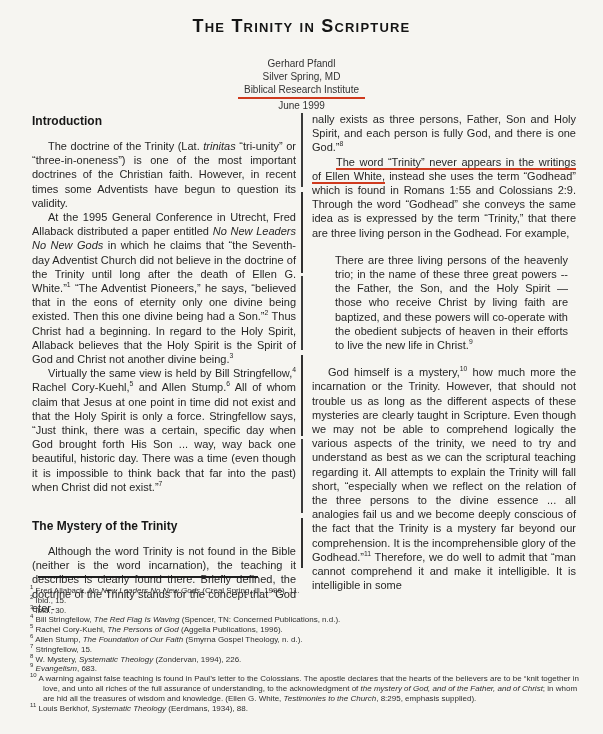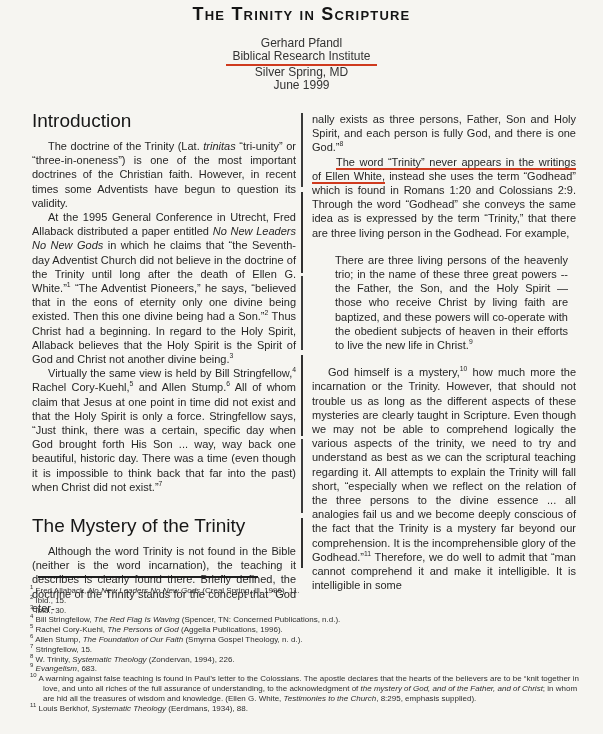--- a/index.html
+++ b/index.html
@@ -7,45 +7,45 @@
     width:603px;height:734px;
     background:var(--paper,#f6f5f1);
     font-family:"Liberation Sans","DejaVu Sans",sans-serif;
     color:var(--ink,#262626);
     position:relative;
     overflow:hidden;
   }
   .page{position:relative;width:603px;height:734px;}
 
   
-  .title-block{position:absolute;top:4px;left:0;width:100%;text-align:center;}
+  .title-block{position:absolute;top:16px;left:0;width:100%;text-align:center;}
   .page-title{
     margin:0;
     font-size:18px;
     font-weight:bold;
     font-variant:small-caps;
     letter-spacing:1.2px;
     color:#151515;
   }
-  .byline{margin-top:12px;font-size:12px;line-height:13px;color:#333;}
+  .byline{margin-top:20px;font-size:10px;line-height:13px;color:#333;}
   .byline .red-underline{
     display:inline-block;
     border-bottom:2.5px solid var(--accent,#cf3a1e);
     padding:0 6px 0.5px 6px;
   }
 
   
   .columns{
     position:absolute;top:112px;left:32px;right:26px;
     display:flex;gap:16px;
   }
   .col{width:264px;font-size:11px;line-height:14.2px;text-align:justify;}
   .col h2{
-    font-size:19px;line-height:18px;margin:0 0 9px 0;
-    font-weight:normal;color:#171717;text-align:left;
+    font-size:12px;line-height:18px;margin:0 0 9px 0;
+    font-weight:bold;color:#171717;text-align:left;
   }
   .col h2.mystery{margin-top:23px;}
   .col p{margin:0;}
   .col p.indent{text-indent:16px;}
   .blockquote{
     margin:13px 8px 13px 23px;
     text-align:justify;
   }
   .it{font-style:italic;}
   .sup{font-size:0.62em;vertical-align:super;line-height:0;}
@@ -68,57 +68,57 @@
 </style>
 </head>
 <body style="--accent: #cf3a1e; --ink: #262626; --paper: #f6f5f1;">
 
 <div class="page">
 
   <header class="title-block">
     <h1 class="page-title">The Trinity in Scripture</h1>
     <div class="byline">
       <div>Gerhard Pfandl</div>
+      <div>Silver Spring, MD</div>
       <div>
         <span class="red-underline">Biblical Research Institute</span>
       </div>
-      <div>Silver Spring, MD</div>
       <div>June 1999</div>
     </div>
   </header>
 
   <div class="columns">
     <div class="col">
       <h2>Introduction</h2>
       <p class="indent"><span>The doctrine of the Trinity (Lat. </span><span class="it">trinitas</span><span> “tri-unity” or “three-in-oneness”) is one of the most important doctrines of the Christian faith. However, in recent times some Adventists have begun to question its validity.</span></p>
       <p class="indent"><span>At the 1995 General Conference in Utrecht, Fred Allaback distributed a paper entitled </span><span class="it">No New Leaders No New Gods</span><span> in which he claims that “the Seventh-day Adventist Church did not believe in the doctrine of the Trinity until long after the death of Ellen G. White.”</span><span class="sup">1</span><span> “The Adventist Pioneers,” he says, “believed that in the eons of eternity only one divine being existed. Then this one divine being had a Son.”</span><span class="sup">2</span><span>  Thus Christ had a beginning. In regard to the Holy Spirit, Allaback believes that the Holy Spirit is the Spirit of God and Christ not another divine being.</span><span class="sup">3</span></p>
       <p class="indent"><span>Virtually the same view is held by Bill Stringfellow,</span><span class="sup">4</span><span> Rachel Cory-Kuehl,</span><span class="sup">5</span><span> and Allen Stump.</span><span class="sup">6</span><span>  All of whom claim that Jesus at one point in time did not exist and that the Holy Spirit is only a force. Stringfellow says, “Just think, there was a certain, specific day when God brought forth His Son ... way, way back one beautiful, historic day. There was a time (even though it is impossible to think back that far into the past) when Christ did not exist.”</span><span class="sup">7</span></p>
       <h2 class="mystery">The Mystery of the Trinity</h2>
       <p class="indent"><span>Although the word Trinity is not found in the Bible (neither is the word incarnation), the teaching it describes is clearly found there. Briefly defined, the doctrine of the Trinity stands for the concept that “God eter-</span></p>
     </div>
     <div class="col">
       <p><span>nally exists as three persons, Father, Son and Holy Spirit, and each person is fully God, and there is one God.”</span><span class="sup">8</span></p>
-      <p class="indent"><span class="redline">The word “Trinity” never appears in the writings of Ellen White,</span><span> instead she uses the term “Godhead” which is found in Romans 1:20 and Colossians 2:9. Through the word “Godhead” she conveys the same idea as is expressed by the term “Trinity,” that there are three living person in the Godhead. For example,</span></p>
+      <p class="indent"><span class="redline">The word “Trinity” never appears in the writings of Ellen White,</span><span> instead she uses the term “Godhead” which is found in Romans 1:55 and Colossians 2:9. Through the word “Godhead” she conveys the same idea as is expressed by the term “Trinity,” that there are three living person in the Godhead. For example,</span></p>
       <div class="blockquote"><span>There are three living persons of the heavenly trio; in the name of these three great powers -- the Father, the Son, and the Holy Spirit — those who receive Christ by living faith are baptized, and these powers will co-operate with the obedient subjects of heaven in their efforts to live the new life in Christ.</span><span class="sup">9</span></div>
       <p class="indent"><span>God himself is a mystery,</span><span class="sup">10</span><span> how much more the incarnation or the Trinity. However, that should not trouble us as long as the different aspects of these mysteries are clearly taught in Scripture. Even though we may not be able to comprehend logically the various aspects of the trinity, we need to try and understand as best as we can the scriptural teaching regarding it. All attempts to explain the Trinity will fall short, “especially when we reflect on the relation of the three persons to the divine essence ... all analogies fail us and we become deeply conscious of the fact that the Trinity is a mystery far beyond our comprehension. It is the incomprehensible glory of the Godhead.”</span><span class="sup">11</span><span> Therefore, we do well to admit that “man cannot comprehend it and make it intelligible. It is intelligible in some</span></p>
     </div>
   </div>
 
   <div class="divider-artifact"></div>
 
   <footer class="footnotes">
     <div class="fn-rule"></div>
     <div class="fn-list">
         <div class="footnote"><span class="sup">1</span> <span>Fred Allaback, </span><span class="it">No New Leaders No New Gods</span><span> (Creal Spring, Ill, 1996), 11.</span></div>
         <div class="footnote"><span class="sup">2</span> <span>Ibid., 15.</span></div>
         <div class="footnote"><span class="sup">3</span> <span>Ibid., 30.</span></div>
         <div class="footnote"><span class="sup">4</span> <span>Bill Stringfellow, </span><span class="it">The Red Flag Is Waving</span><span> (Spencer, TN: Concerned Publications, n.d.).</span></div>
         <div class="footnote"><span class="sup">5</span> <span>Rachel Cory-Kuehl, </span><span class="it">The Persons of God</span><span> (Aggelia Publications, 1996).</span></div>
         <div class="footnote"><span class="sup">6</span> <span>Allen Stump, </span><span class="it">The Foundation of Our Faith</span><span> (Smyrna Gospel Theology, n. d.).</span></div>
         <div class="footnote"><span class="sup">7</span> <span>Stringfellow, 15.</span></div>
-        <div class="footnote"><span class="sup">8</span> <span>W. Trinity, </span><span class="it">Systematic Theology</span><span> (Zondervan, 1994), 226.</span></div>
+        <div class="footnote"><span class="sup">8</span> <span>W. Mystery, </span><span class="it">Systematic Theology</span><span> (Zondervan, 1994), 226.</span></div>
         <div class="footnote"><span class="sup">9</span> <span class="it">Evangelism</span><span>, 683.</span></div>
         <div class="footnote"><span class="sup">10</span> <span>A warning against false teaching is found in Paul’s letter to the Colossians. The apostle declares that the hearts of the believers are to be “knit together in love, and unto all riches of the full assurance of understanding, to the acknowledgment of </span><span class="it">the mystery of God, and of the Father, and of Christ</span><span>; in whom are hid all the treasures of wisdom and knowledge. (Ellen G. White, </span><span class="it">Testimonies to the Church</span><span>, 8:295, emphasis supplied).</span></div>
         <div class="footnote"><span class="sup">11</span> <span>Louis Berkhof, </span><span class="it">Systematic Theology</span><span> (Eerdmans, 1934), 88.</span></div>
       </div>
   </footer>
 
 </div>
 
 </body></html>

